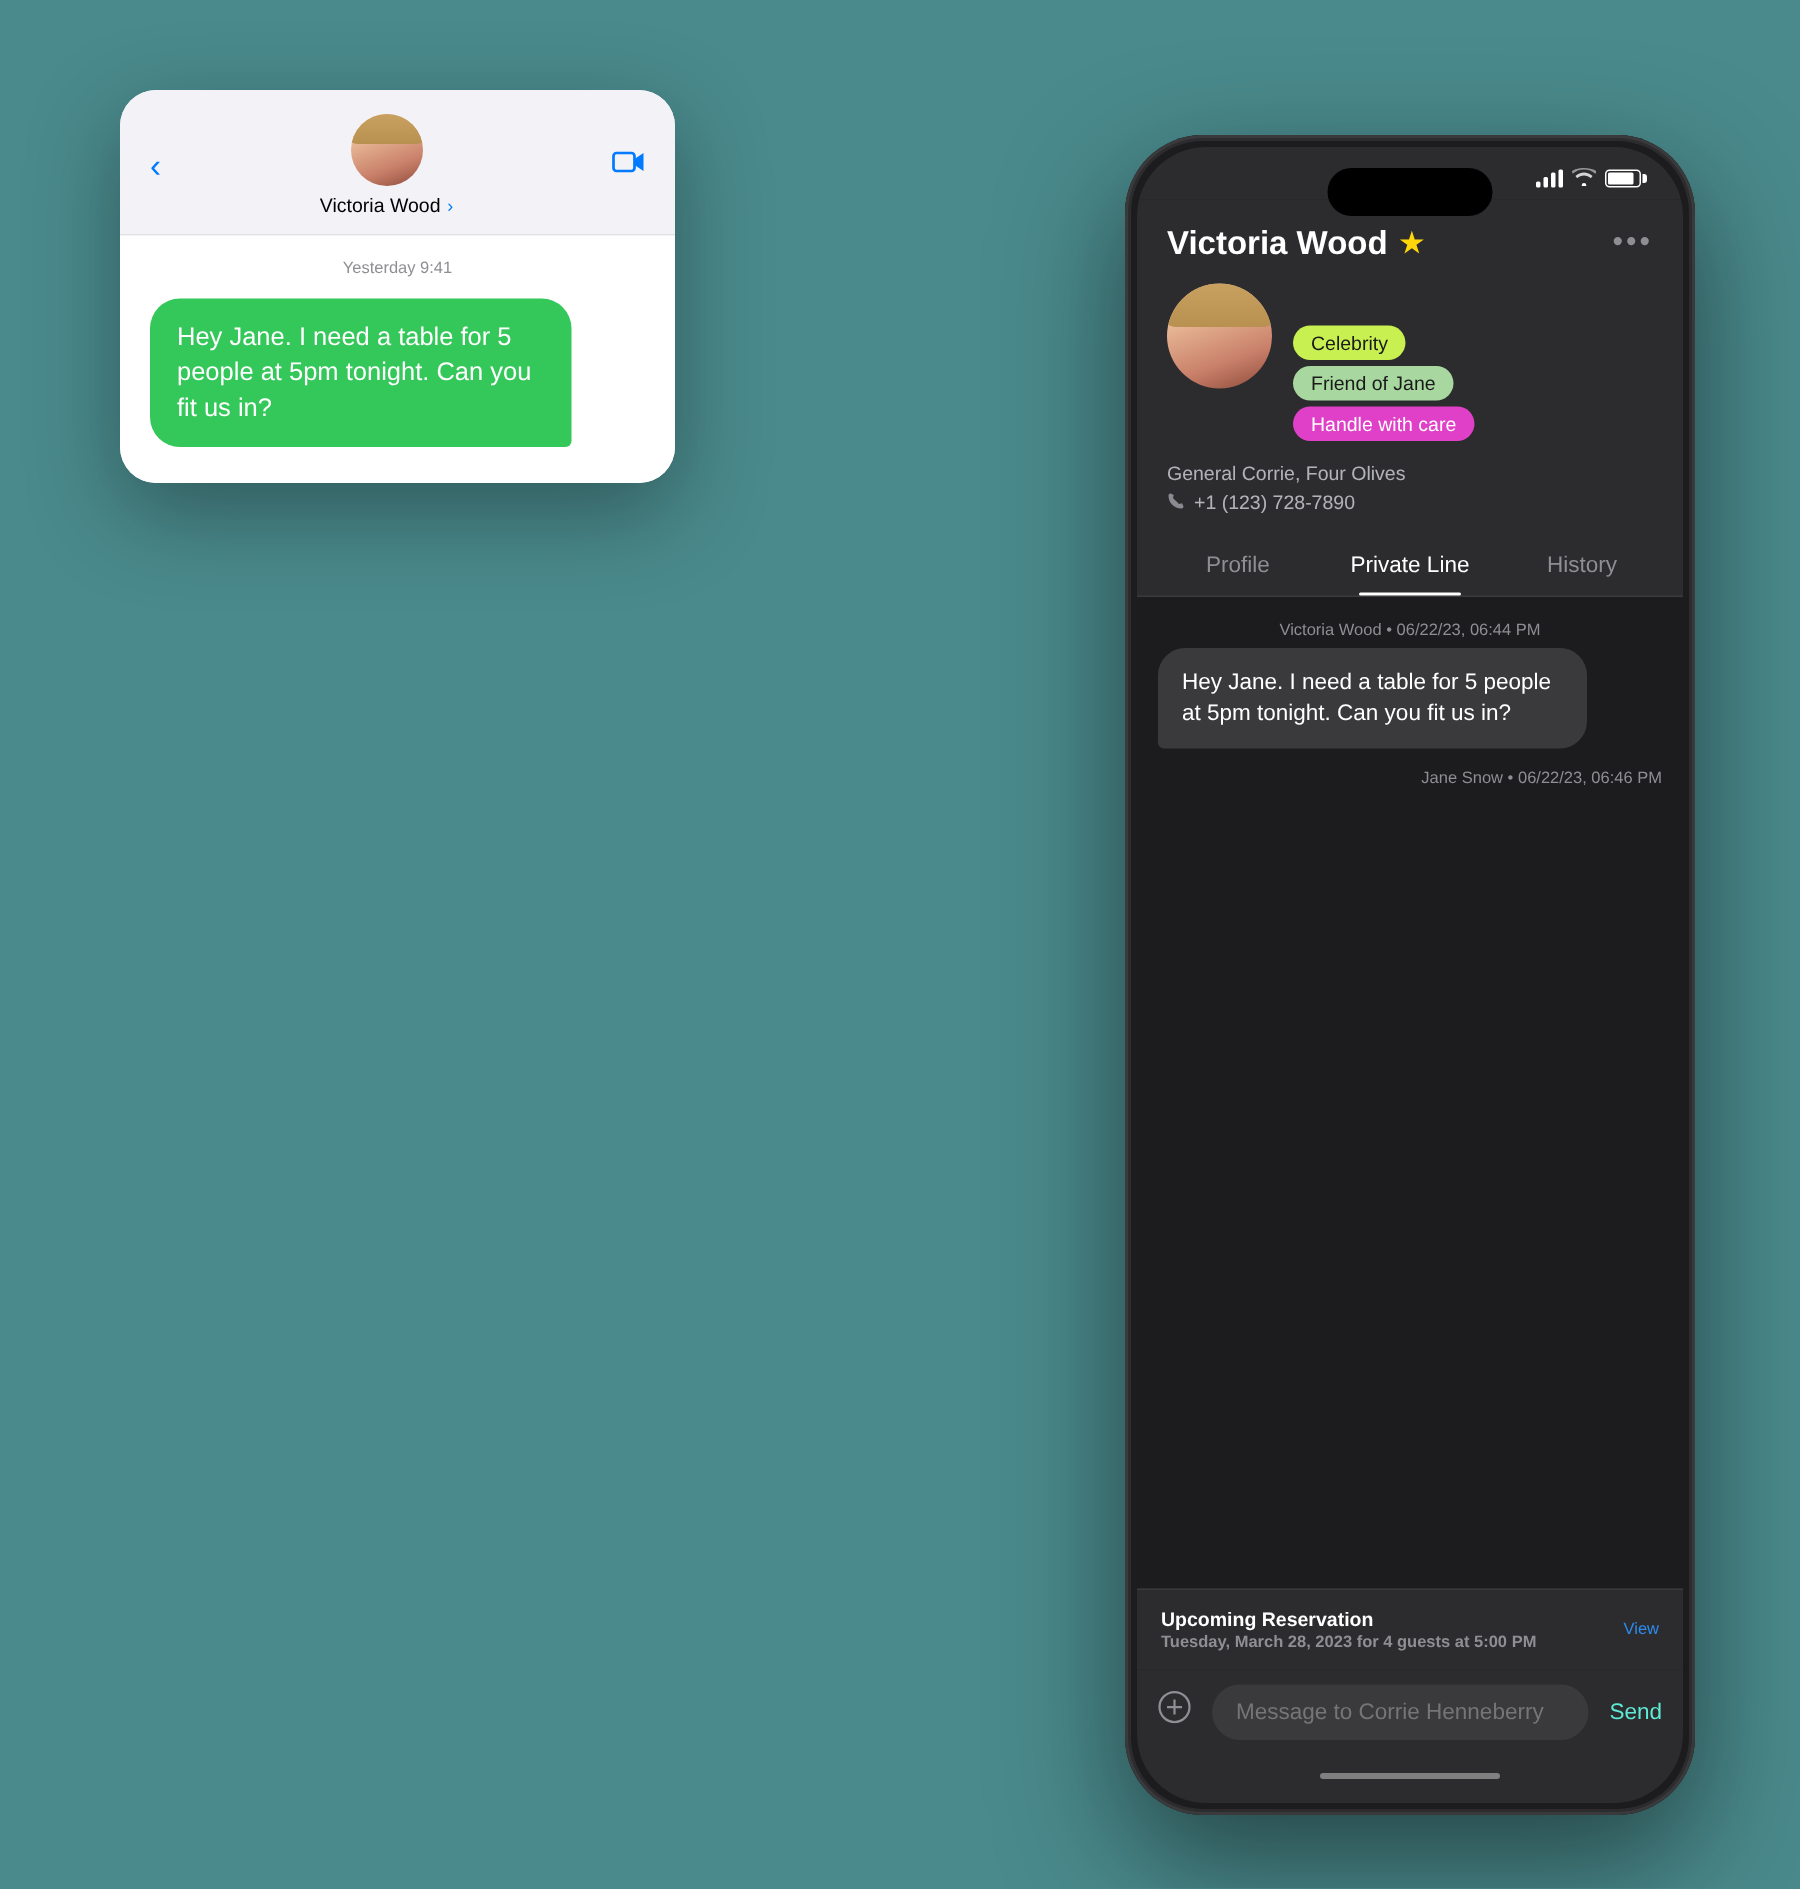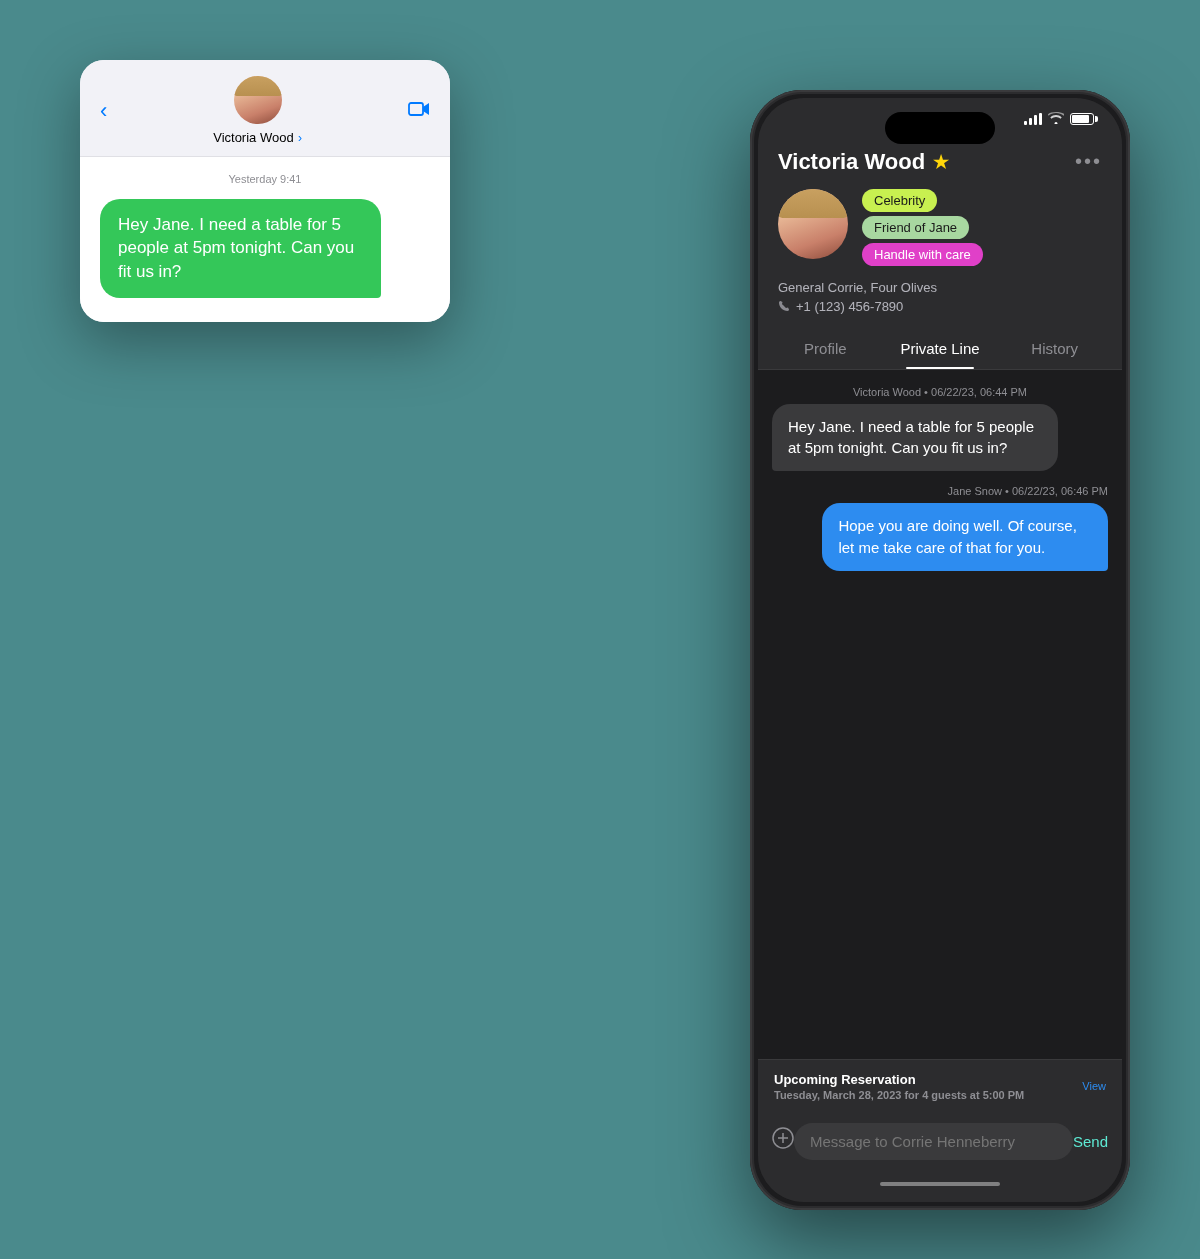--- a/index.html
+++ b/index.html
@@ -271,20 +271,21 @@
       padding: 4px 12px;
       border-radius: 20px;
       font-size: 13px;
       font-weight: 500;
       margin-bottom: 4px;
     }
 
     .tag-celebrity {
       background: #c8f050;
       color: #1a1a1a;
+      margin-top: 28px;
     }
 
     .tag-friend {
       background: #a8d8a0;
       color: #1a1a1a;
     }
 
     .tag-care {
       background: #e040c8;
       color: #fff;
@@ -443,21 +444,21 @@
       gap: 8px;
       cursor: pointer;
     }
 
     
     .input-bar {
       background: #2c2c2e;
       padding: 10px 14px 14px;
       display: flex;
       align-items: center;
-      gap: 0;
+      gap: 14px;
       flex-shrink: 0;
     }
 
     .add-btn {
       color: #8e8e93;
       font-size: 22px;
       cursor: pointer;
       flex-shrink: 0;
     }
 
@@ -580,21 +581,21 @@
               </div>
             </div>
           </div>
         </div>
         <div class="contact-meta" style="padding-bottom:12px;">
           <div class="contact-title-text">General Corrie, Four Olives</div>
           <div class="contact-phone">
             <svg width="12" height="12" viewBox="0 0 12 12" fill="#ebebf5" opacity="0.7">
               <path d="M2.5 1C2.5 1 1 1 1 2.5C1 7.194 4.806 11 9.5 11C11 11 11 9.5 11 9.5L10 7.5L8 8C8 8 7 7 6 6C5 5 4 4 4 4L4.5 2L2.5 1z"></path>
             </svg>
-            <span>+1 (123) 456-7890</span>
+            <span>+1 (123) 728-7890</span>
           </div>
         </div>
       </div>
 
       <div class="tabs-bar">
         <div class="tab">Profile</div>
         <div class="tab active">Private Line</div>
         <div class="tab">History</div>
       </div>
 
@@ -604,21 +605,20 @@
           <div class="message-meta">
             <span>Victoria Wood</span> • <span>06/22/23, 06:44 PM</span>
           </div>
           <div class="bubble received">Hey Jane. I need a table for 5 people at 5pm tonight. Can you fit us in?</div>
         </div>
 
         <div class="message-row">
           <div class="message-meta right">
             <span>Jane Snow</span> • <span>06/22/23, 06:46 PM</span>
           </div>
-          <div class="bubble sent">Hope you are doing well. Of course, let me take care of that for you.</div>
         </div>
       </div>
 
       <div class="reservation-bar">
         <div class="reservation-info">
           <div class="reservation-title">Upcoming Reservation</div>
           <div class="reservation-detail">Tuesday, March 28, 2023 for 4 guests at 5:00 PM</div>
         </div>
         <span class="view-btn">View</span>
       </div>

